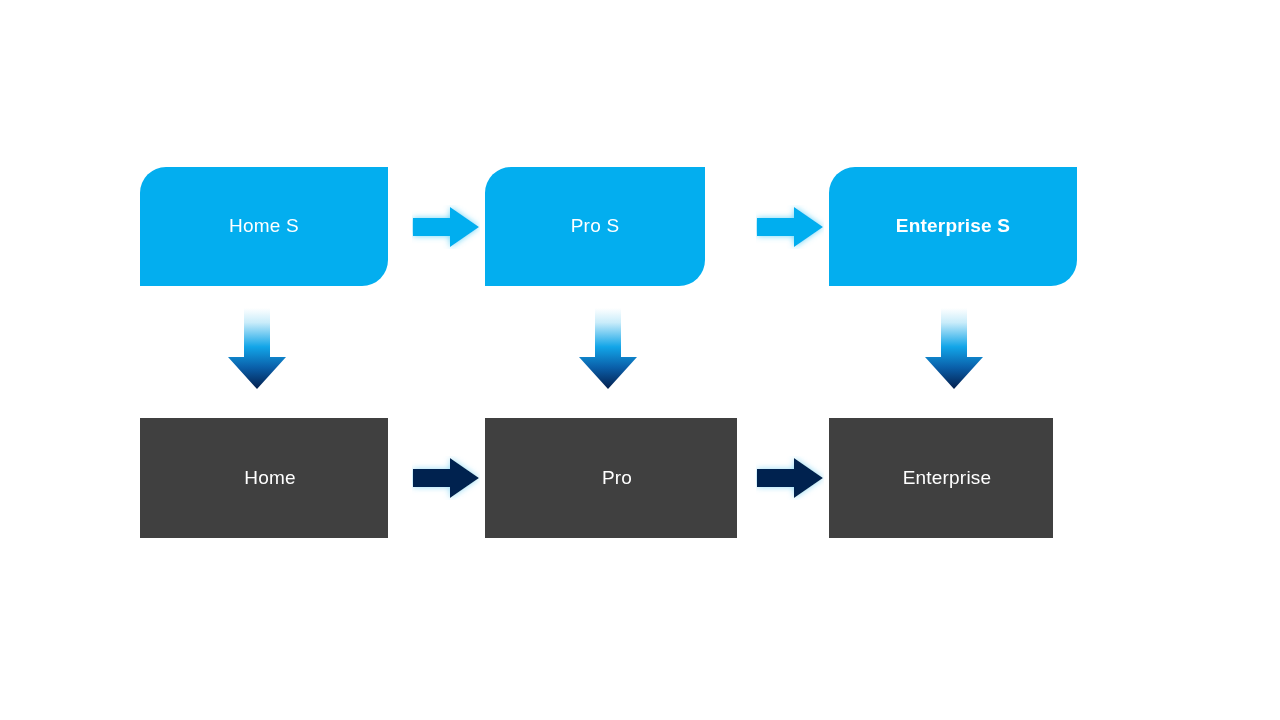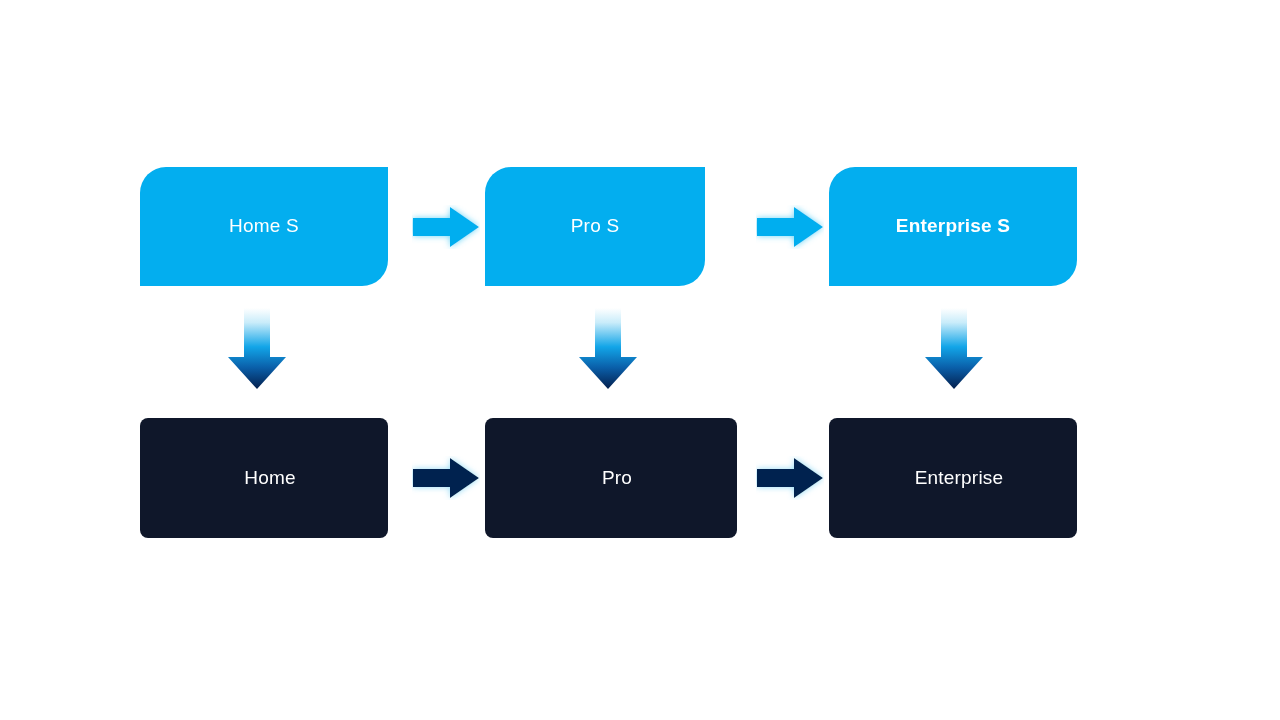--- a/index.html
+++ b/index.html
@@ -39,22 +39,22 @@
   }
 
   
   .node.tier-top {
     background: #03aeef;
     border-radius: 26px 0 26px 0;
   }
 
   
   .node.tier-bottom {
-    background: #0f172a;
-    border-radius: 8px;
+    background: #404040;
+    border-radius: 0;
     padding-left: 12px;
   }
 
   .node-label {
     display: block;
     padding: 0 14px;
   }
 
   
   .h-arrow {
@@ -157,21 +157,21 @@
   </div>
 
   <div class="node tier-bottom" style="left:140px; top:418px; width:248px; height:120px;">
     <span class="node-label">Home</span>
   </div>
 
   <div class="node tier-bottom" style="left:485px; top:418px; width:252px; height:120px;">
     <span class="node-label">Pro</span>
   </div>
 
-  <div class="node tier-bottom" style="left:829px; top:418px; width:248px; height:120px;">
+  <div class="node tier-bottom" style="left:829px; top:418px; width:224px; height:120px;">
     <span class="node-label">Enterprise</span>
   </div>
 
   <div class="h-arrow" style="left:412px; top:456px;">
     <svg viewBox="0 0 68 44" xmlns="http://www.w3.org/2000/svg">
       <defs>
         <filter id="glowDark1" x="-45%" y="-45%" width="190%" height="190%">
           <feDropShadow dx="0" dy="0" stdDeviation="3.4" flood-color="#8fd9f5" flood-opacity="0.95"></feDropShadow>
         </filter>
       </defs>

